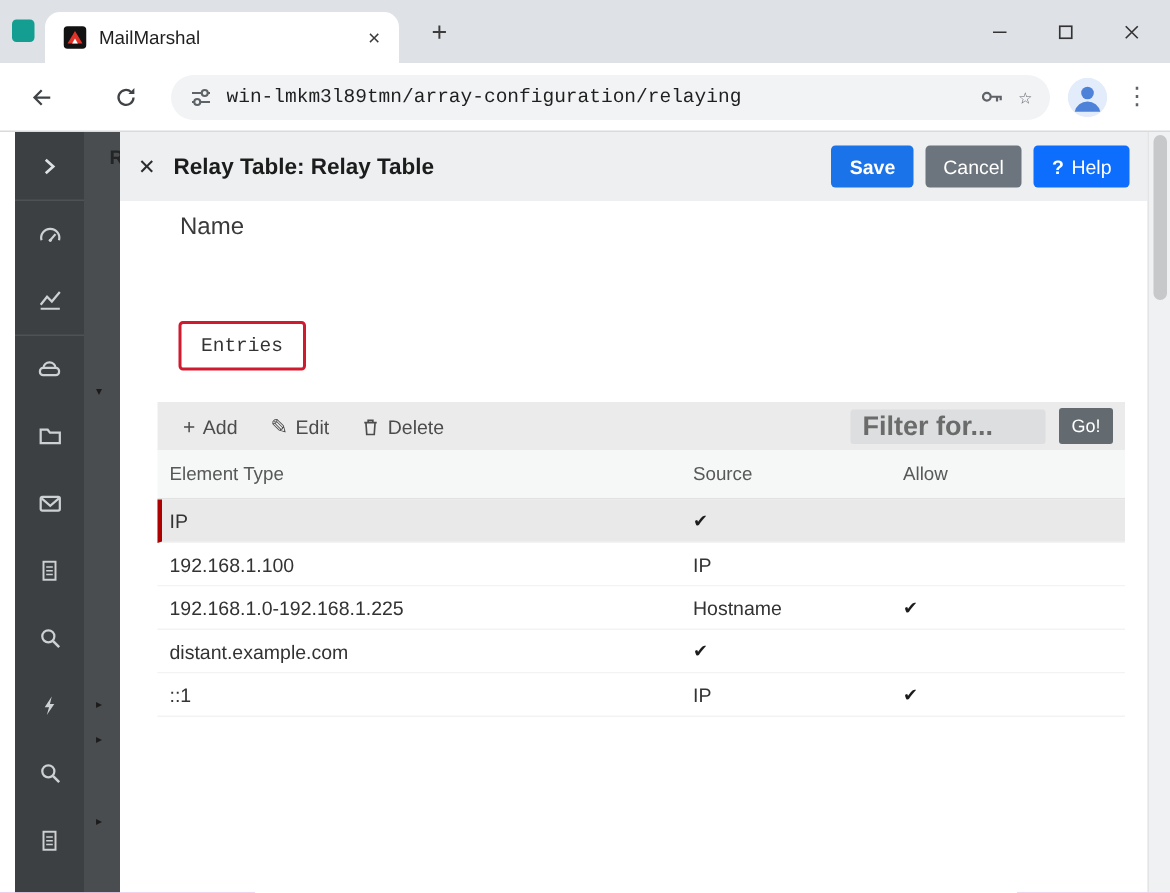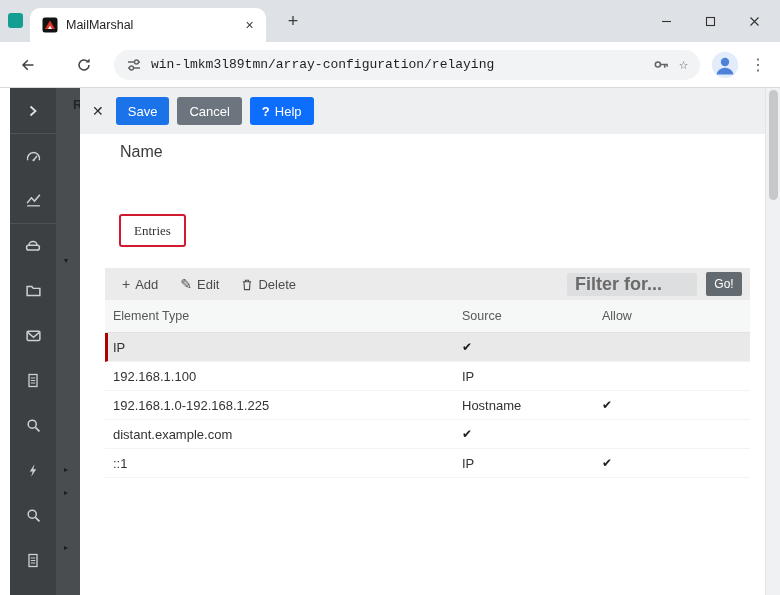--- a/index.html
+++ b/index.html
@@ -55,33 +55,33 @@
   .panel-header {
     position: absolute; top: 0; left: 0; width: 685px; height: 46px; background: #edeff0;
     display: flex; align-items: center; padding: 0 12px; gap: 8px;
   }
   .close-x { font-size: 14px; color: #2d2d2d; margin-right: 4px; }
   .panel-title { flex: 1; font-size: 15px; font-weight: bold; color: #1c1c1c; }
   .btn {
     height: 28px; border: none; border-radius: 3px; color: #fff; font-size: 13px; padding: 0 12px;
     font-family: inherit; display: flex; align-items: center; gap: 5px;
   }
-  .btn-save { background: #1a73e8; }
+  .btn-save { background: #1a73e8; font-weight: bold; }
   .btn-cancel { background: #6c757d; }
   .btn-help { background: #0d6efd; }
   .help-q { font-weight: bold; }
 
   .name-label { position: absolute; left: 40px; top: 55px; font-size: 16px; color: #3a3a3a; }
   .name-input {
     position: absolute; left: 35px; top: 77px; width: 300px; height: 36px; background: #ececec;
     border: 1px solid #d6d6d6; border-radius: 2px; padding: 0 10px; font-size: 13px; color: #333; font-family: inherit;
   }
   .entries-btn {
     position: absolute; left: 39px; top: 126px; height: 33px; padding: 0 13px; background: #fff;
-    border: 2px solid #d01b2f; border-radius: 3px; font-size: 13px; color: #333; font-family: Liberation Serif, serif;
+    border: 2px solid #d01b2f; border-radius: 3px; font-size: 13px; color: #333; font-family: Liberation Mono, monospace;
   }
 
   .grid-toolbar {
     position: absolute; left: 25px; top: 180px; width: 645px; height: 32px; background: #ebebeb;
     display: flex; align-items: center; padding: 0 8px; gap: 4px;
   }
   .tool { display: flex; align-items: center; gap: 5px; font-size: 13px; color: #4c4c4c; padding: 0 9px; height: 100%; }
   .tool-glyph { font-size: 14px; color: #4c4c4c; }
   .filter-input {
     margin-left: auto; width: 130px; height: 23px; background: #dcdedf; border: none; border-radius: 2px;
@@ -255,20 +255,21 @@
       <span class="tree-arrow" style="top:169px">▾</span>
       <span class="tree-arrow" style="top:378px">▸</span>
       <span class="tree-arrow" style="top:401px">▸</span>
       <span class="tree-arrow" style="top:456px">▸</span>
     </div>
 
     <div class="content">
 
       <div class="panel-header">
         <span class="close-x">✕</span>
+        <span class="panel-title">Relay Table: Relay Table</span>
         <button class="btn btn-save">Save</button>
         <button class="btn btn-cancel">Cancel</button>
         <button class="btn btn-help">
           <span class="help-q">?</span>
           <span>Help</span>
         </button>
       </div>
 
       <div class="name-label">Name</div>
 

